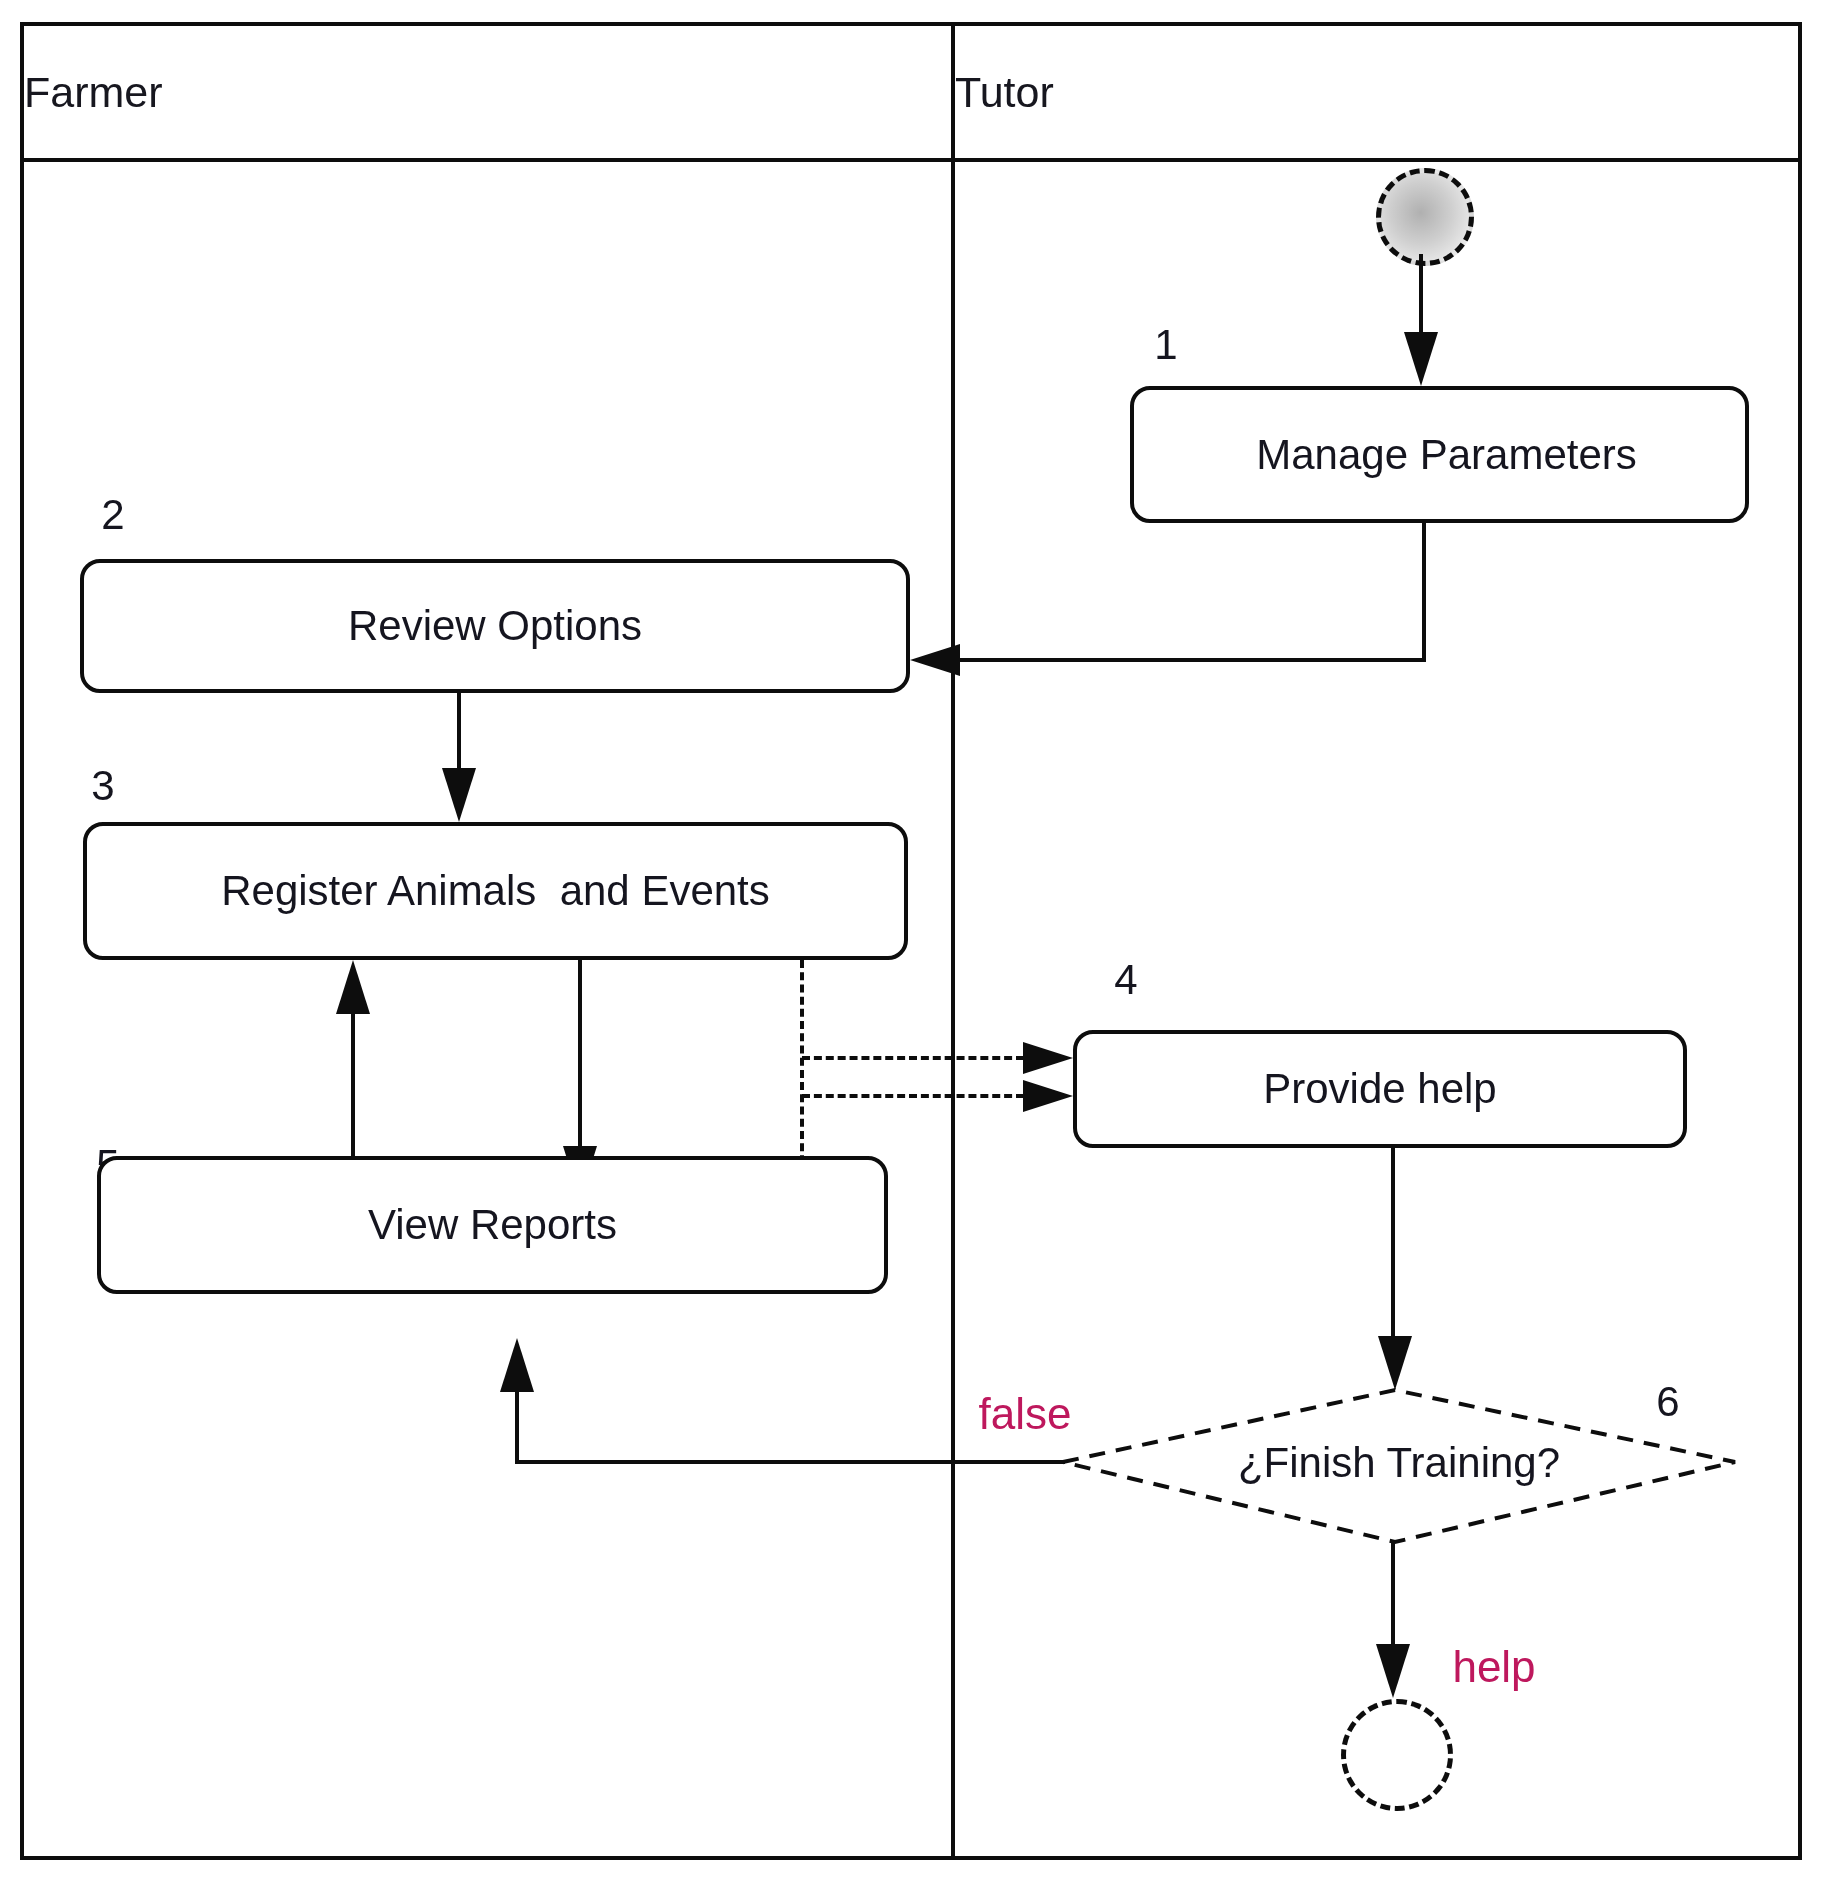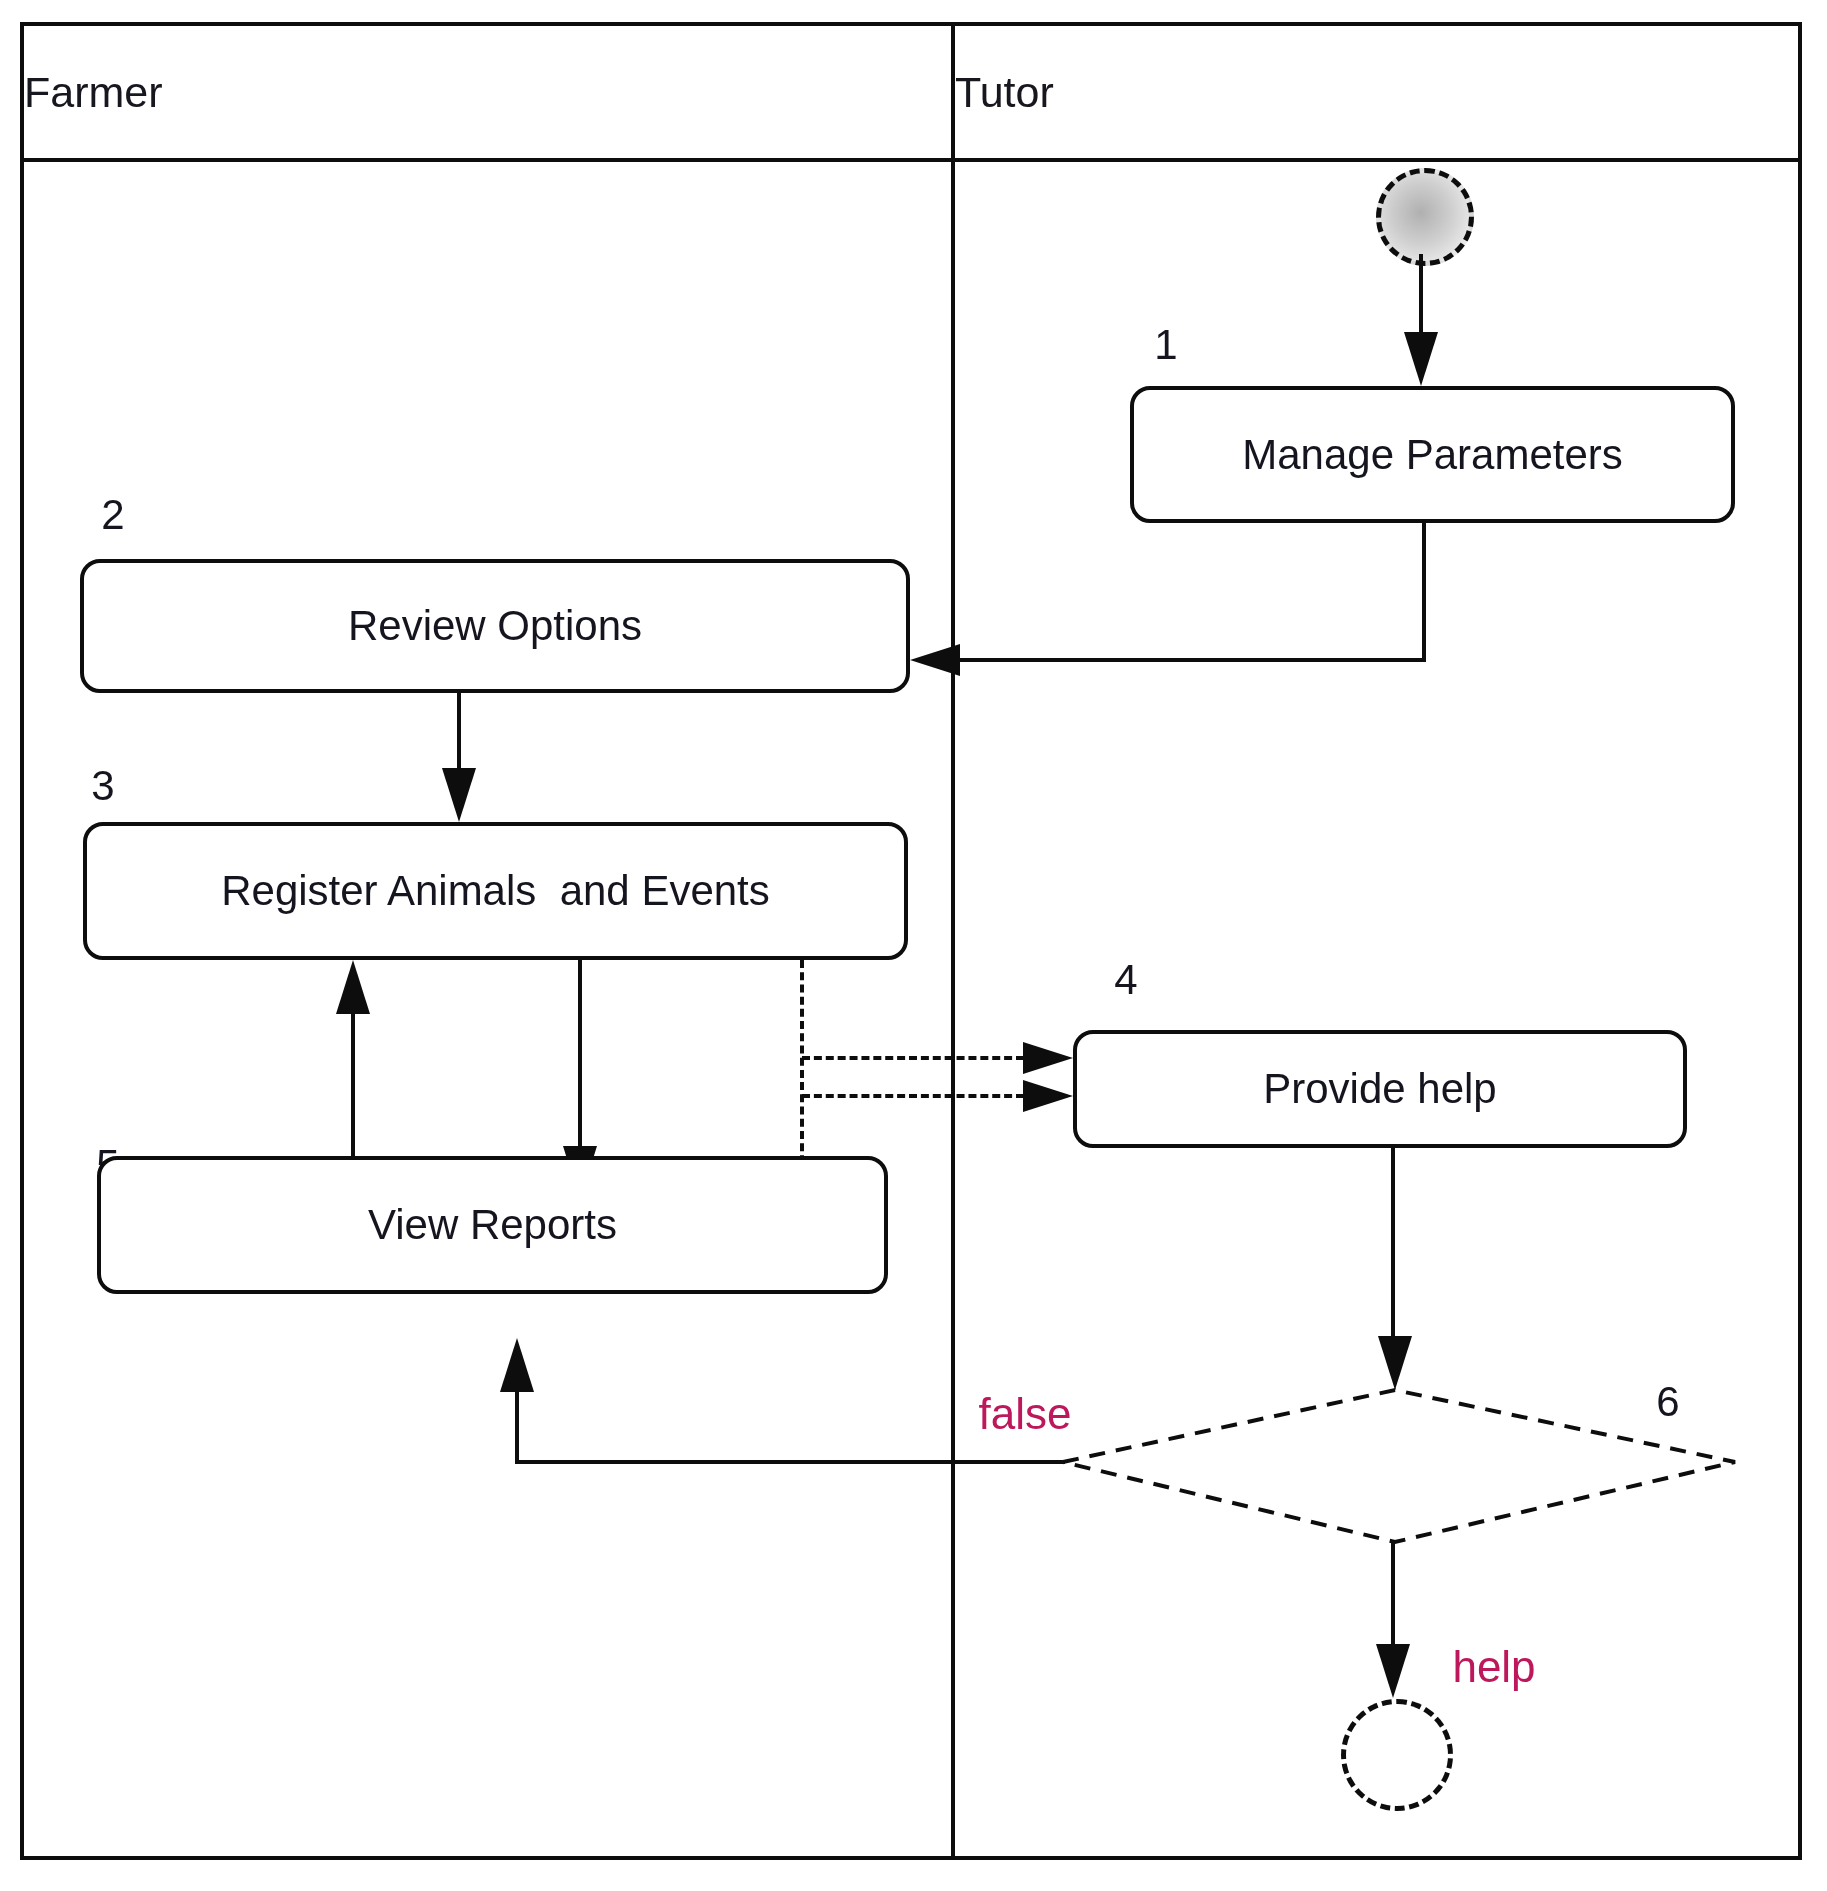--- a/index.html
+++ b/index.html
@@ -55,21 +55,21 @@
   <div class="lane-header tutor">
     <span>Tutor</span>
   </div>
 
   <div class="start-circle"></div>
 
   <div class="line" style="left:1419px;top:254px;width:4px;height:86px;"></div>
   <div class="ah ah-down" style="left:1404px;top:332px;"></div>
 
   <span class="num" style="left:1166px;top:345px;">1</span>
-  <div class="node" style="left:1130px;top:386px;width:597px;height:129px;">
+  <div class="node" style="left:1130px;top:386px;width:597px;height:129px;padding-left:14px;">
     <span class="node-label">Manage Parameters</span>
   </div>
 
   <div class="line" style="left:1422px;top:521px;width:4px;height:141px;"></div>
   <div class="line" style="left:956px;top:658px;width:470px;height:4px;"></div>
   <div class="ah ah-left" style="left:910px;top:644px;"></div>
 
   <span class="num" style="left:113px;top:515px;">2</span>
   <div class="node" style="left:80px;top:559px;width:822px;height:126px;">
     <span class="node-label">Review Options</span>
@@ -104,20 +104,21 @@
   <div class="node" style="left:97px;top:1156px;width:783px;height:130px;">
     <span class="node-label">View Reports</span>
   </div>
 
   <div class="line" style="left:1391px;top:1146px;width:4px;height:194px;"></div>
   <div class="ah ah-down" style="left:1378px;top:1336px;"></div>
 
   <svg class="diamond-svg" width="692" height="170">
     <polygon points="10,81 342,9 682,81 342,161" fill="#ffffff" stroke="#0d0d0d" stroke-width="4" stroke-dasharray="16 11"></polygon>
   </svg>
+  <div class="diamond-label">¿Finish Training?</div>
   <span class="num" style="left:1668px;top:1402px;">6</span>
 
   <span class="edge-label" style="left:1025px;top:1388px;">false</span>
   <div class="line" style="left:515px;top:1460px;width:550px;height:4px;"></div>
   <div class="line" style="left:515px;top:1388px;width:4px;height:76px;"></div>
   <div class="ah ah-up" style="left:500px;top:1338px;"></div>
 
   <div class="line" style="left:1391px;top:1540px;width:4px;height:108px;"></div>
   <div class="ah ah-down" style="left:1376px;top:1644px;"></div>
   <span class="edge-label" style="left:1494px;top:1641px;">help</span>

